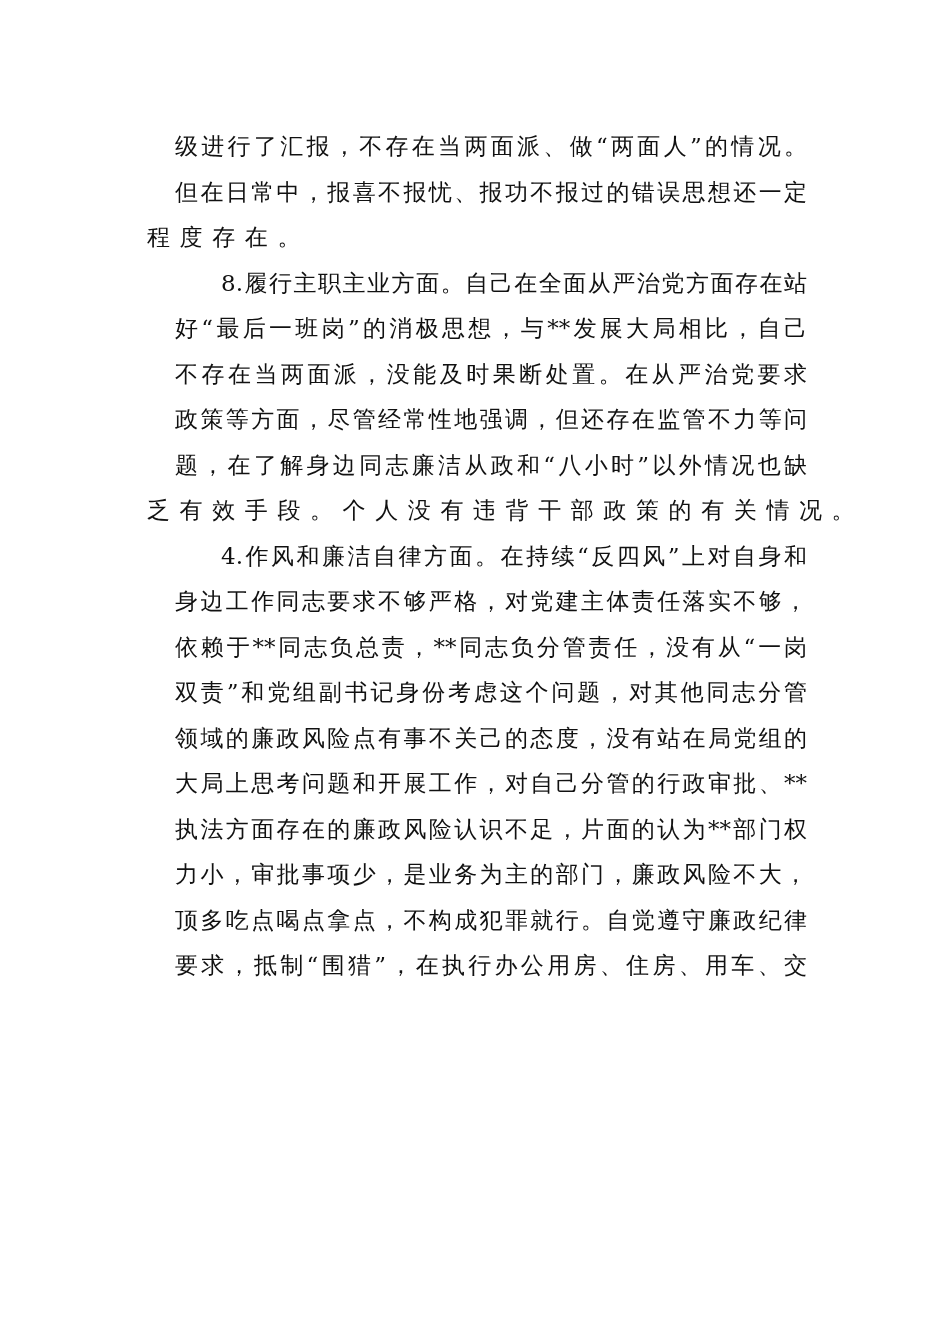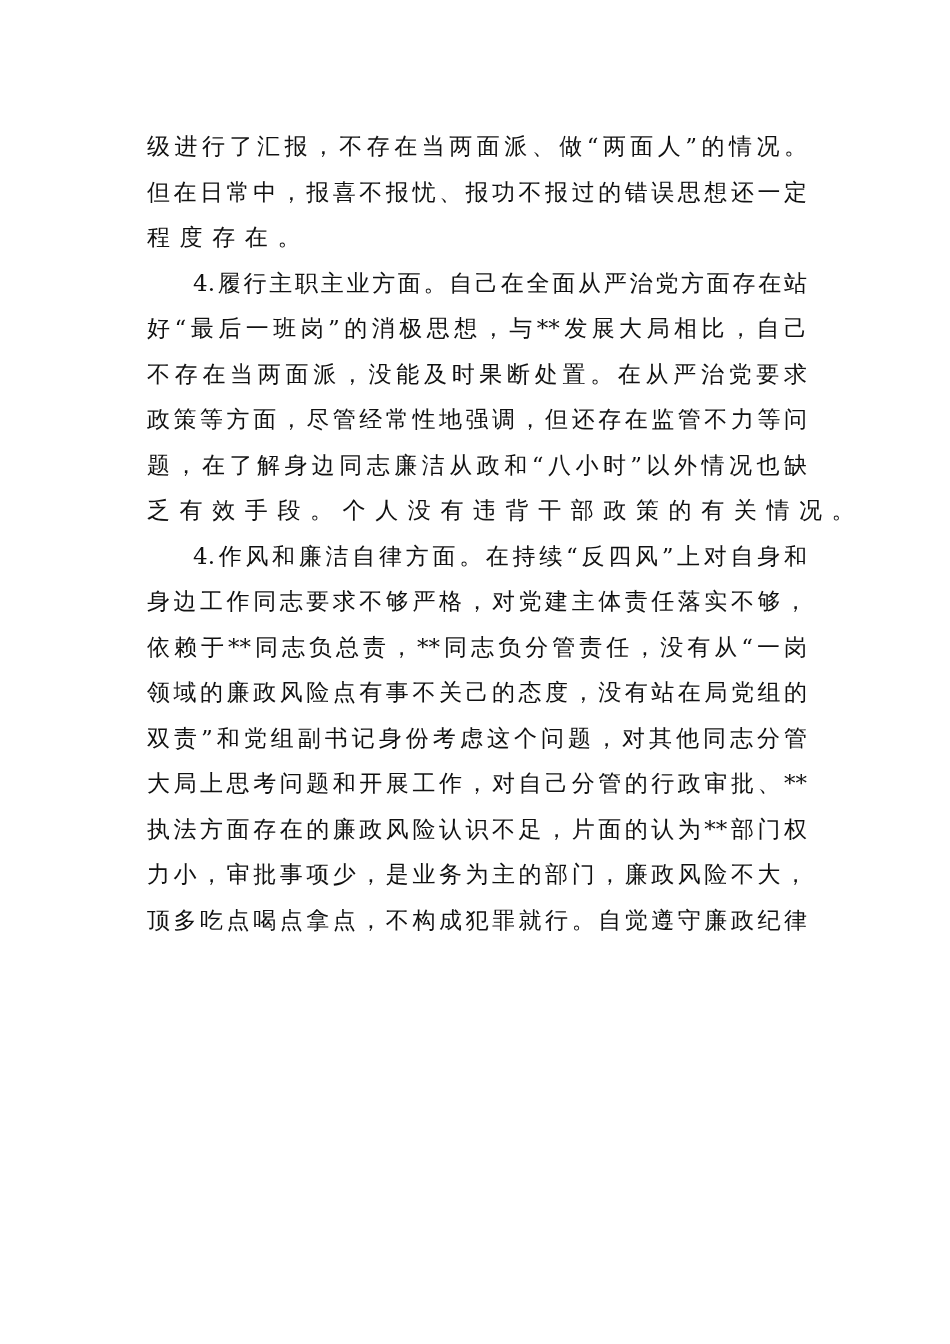--- a/index.html
+++ b/index.html
@@ -16,46 +16,48 @@
   .line {
     height: 45.5px;
     line-height: 45.5px;
     white-space: nowrap;
     letter-spacing: 9.6px;
   }
   .line.justify {
     text-align: justify;
     text-align-last: justify;
     letter-spacing: 0;
+    margin-left: 28px;
   }
   .line.indent { padding-left: 46px; }
 </style>
 </head>
 <body>
 
 <div class="page">
   <div>
     <div class="line justify">级进行了汇报，不存在当两面派、做“两面人”的情况。</div>
     <div class="line justify">但在日常中，报喜不报忧、报功不报过的错误思想还一定</div>
     <div class="line">程度存在。</div>
   </div>
 
   <div>
-    <div class="line justify indent">4.履行主职主业方面。自己在全面从严治党方面存在站</div>
+    <div class="line justify indent">8.履行主职主业方面。自己在全面从严治党方面存在站</div>
     <div class="line justify">好“最后一班岗”的消极思想，与**发展大局相比，自己</div>
     <div class="line justify">不存在当两面派，没能及时果断处置。在从严治党要求</div>
     <div class="line justify">政策等方面，尽管经常性地强调，但还存在监管不力等问</div>
     <div class="line justify">题，在了解身边同志廉洁从政和“八小时”以外情况也缺</div>
     <div class="line">乏有效手段。个人没有违背干部政策的有关情况。</div>
   </div>
 
   <div>
     <div class="line justify indent">4.作风和廉洁自律方面。在持续“反四风”上对自身和</div>
     <div class="line justify">身边工作同志要求不够严格，对党建主体责任落实不够，</div>
     <div class="line justify">依赖于**同志负总责，**同志负分管责任，没有从“一岗</div>
+    <div class="line justify">双责”和党组副书记身份考虑这个问题，对其他同志分管</div>
     <div class="line justify">领域的廉政风险点有事不关己的态度，没有站在局党组的</div>
-    <div class="line justify">双责”和党组副书记身份考虑这个问题，对其他同志分管</div>
     <div class="line justify">大局上思考问题和开展工作，对自己分管的行政审批、**</div>
     <div class="line justify">执法方面存在的廉政风险认识不足，片面的认为**部门权</div>
     <div class="line justify">力小，审批事项少，是业务为主的部门，廉政风险不大，</div>
     <div class="line justify">顶多吃点喝点拿点，不构成犯罪就行。自觉遵守廉政纪律</div>
+    <div class="line justify">要求，抵制“围猎”，在执行办公用房、住房、用车、交</div>
   </div>
 </div>
 
 </body></html>

